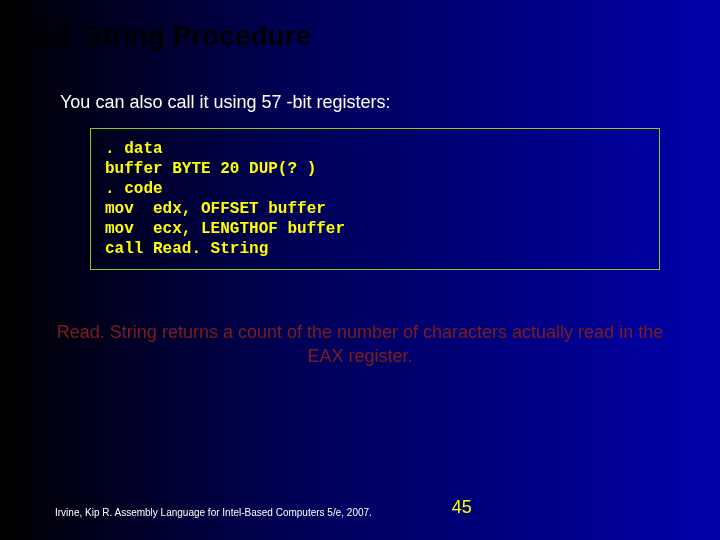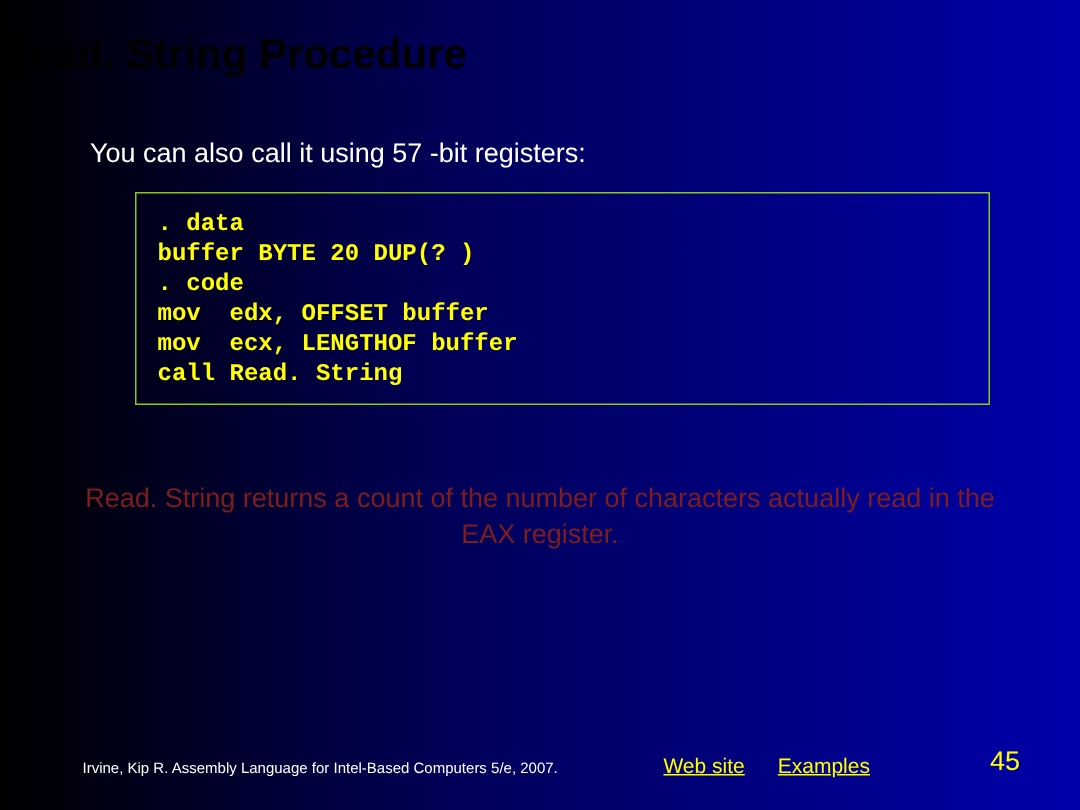--- a/index.html
+++ b/index.html
@@ -89,18 +89,14 @@
 buffer BYTE 20 DUP(? )
 . code
 mov  edx, OFFSET buffer
 mov  ecx, LENGTHOF buffer
 call Read. String</div>
 
 <div class="explain">Read. String returns a count of the number of characters actually read in the EAX register.</div>
 
 <div class="footer">
   <div class="citation">Irvine, Kip R. Assembly Language for Intel-Based Computers 5/e, 2007.</div>
-  <div class="links">
-    <a class="link">Web site</a>
-    <a class="link">Examples</a>
-  </div>
   <div class="page-num">45</div>
 </div>
 
 </body></html>

